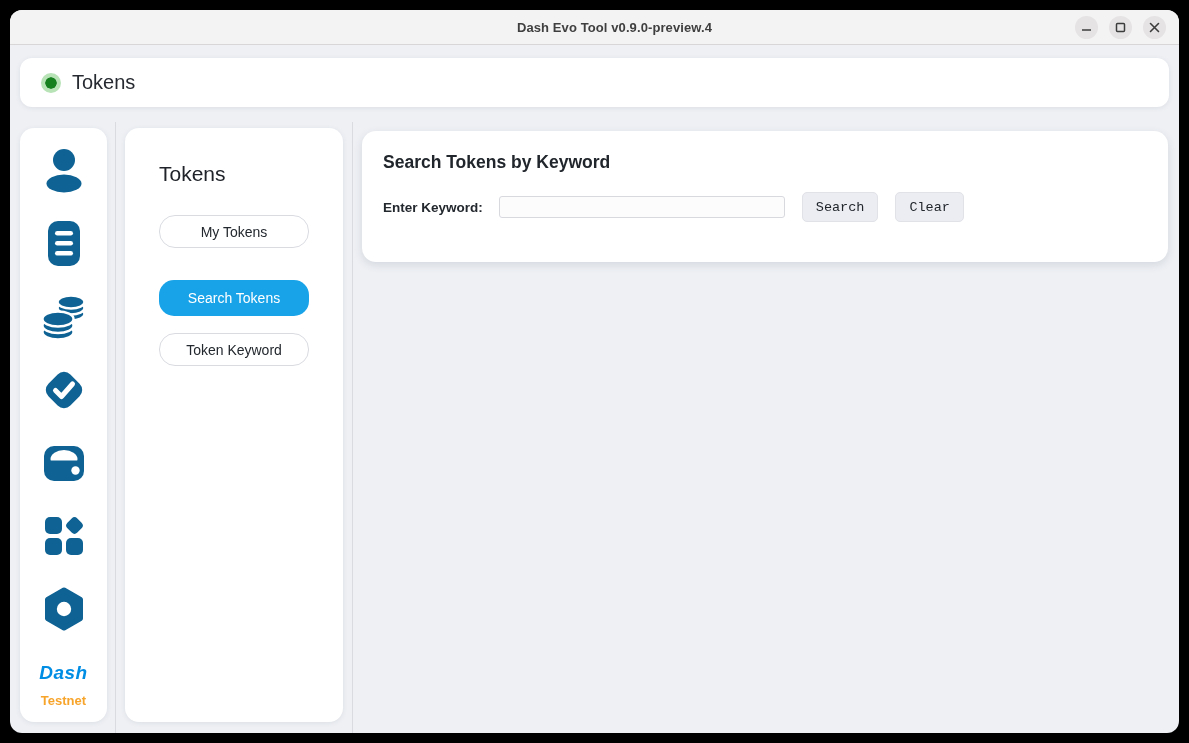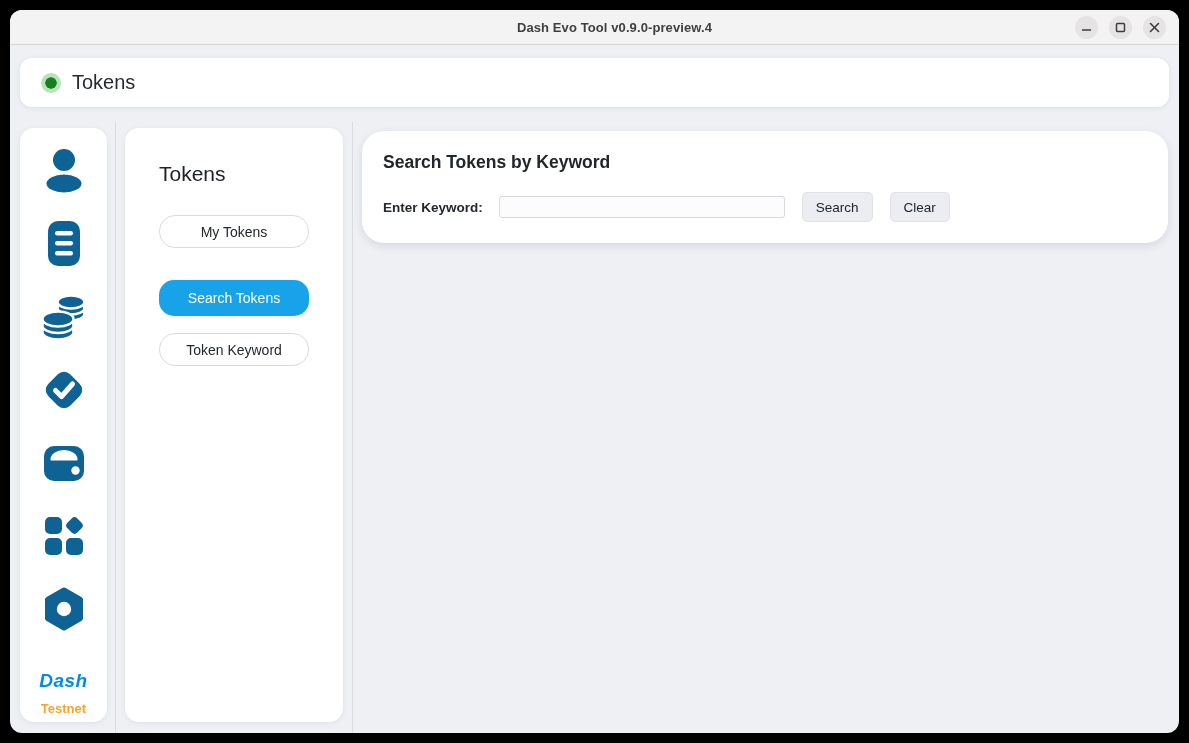--- a/index.html
+++ b/index.html
@@ -97,21 +97,21 @@
   .sidebar-card {
     position: absolute;
     left: 10px; top: 10px;
     width: 87px; height: 594px;
     background: #fff;
     border-radius: 14px;
     box-shadow: 0 1px 5px rgba(70,80,100,0.10);
     display: flex;
     flex-direction: column;
     align-items: center;
-    padding: 20px 0 6px 0;
+    padding: 20px 0 14px 0;
     gap: 27px;
   }
   .side-icon {
     width: 46px; height: 46px;
     display: flex;
     align-items: center;
     justify-content: center;
     cursor: pointer;
     flex: 0 0 auto;
   }
@@ -170,23 +170,23 @@
     border: none;
     border-radius: 15px;
     background: #18a3e8;
     color: #ffffff;
     margin-top: 32px;
   }
   
   .main-card {
     position: absolute;
     left: 352px; top: 13px;
-    width: 806px; height: 112px;
+    width: 806px; height: 131px;
     background: #fff;
-    border-radius: 22px;
+    border-radius: 14px;
     box-shadow: 0 3px 8px rgba(60,70,95,0.14);
     padding: 21px 27px 0 21px;
   }
   .main-heading {
     font-size: 17.5px;
     font-weight: 600;
     color: #21262c;
   }
   .search-row {
     margin-top: 19px;
@@ -218,21 +218,21 @@
     margin-left: 10px;
     background: #ecedf2;
     border: 1px solid #e0e2e8;
     border-radius: 5px;
     font-size: 13.5px;
     color: #21262c;
     display: flex;
     align-items: center;
     justify-content: center;
     cursor: pointer;
-    font-family: Liberation Sans, sans-serif;
+    font-family: Liberation Mono, monospace;
   }
 </style>
 </head>
 <body>
 
 <div class="window">
 
   <div class="titlebar">
     <div class="titlebar-title">Dash Evo Tool v0.9.0-preview.4</div>
     <div class="titlebar-controls">

